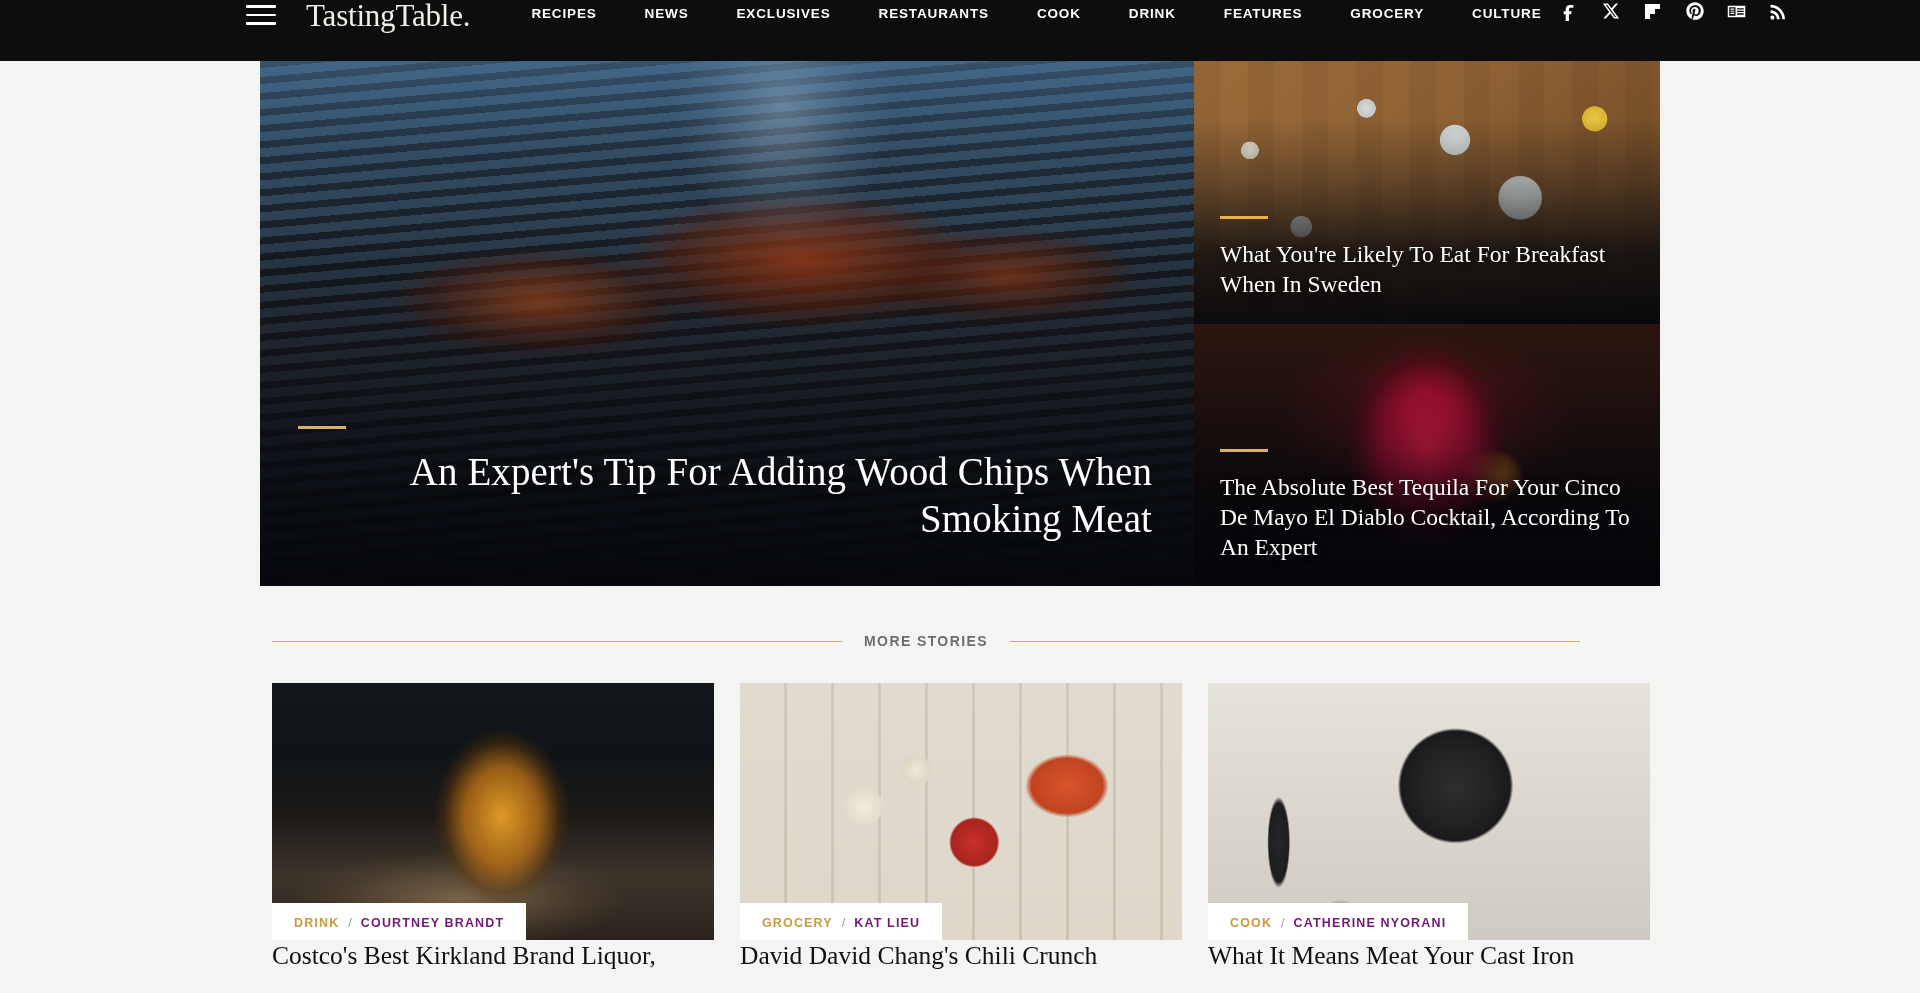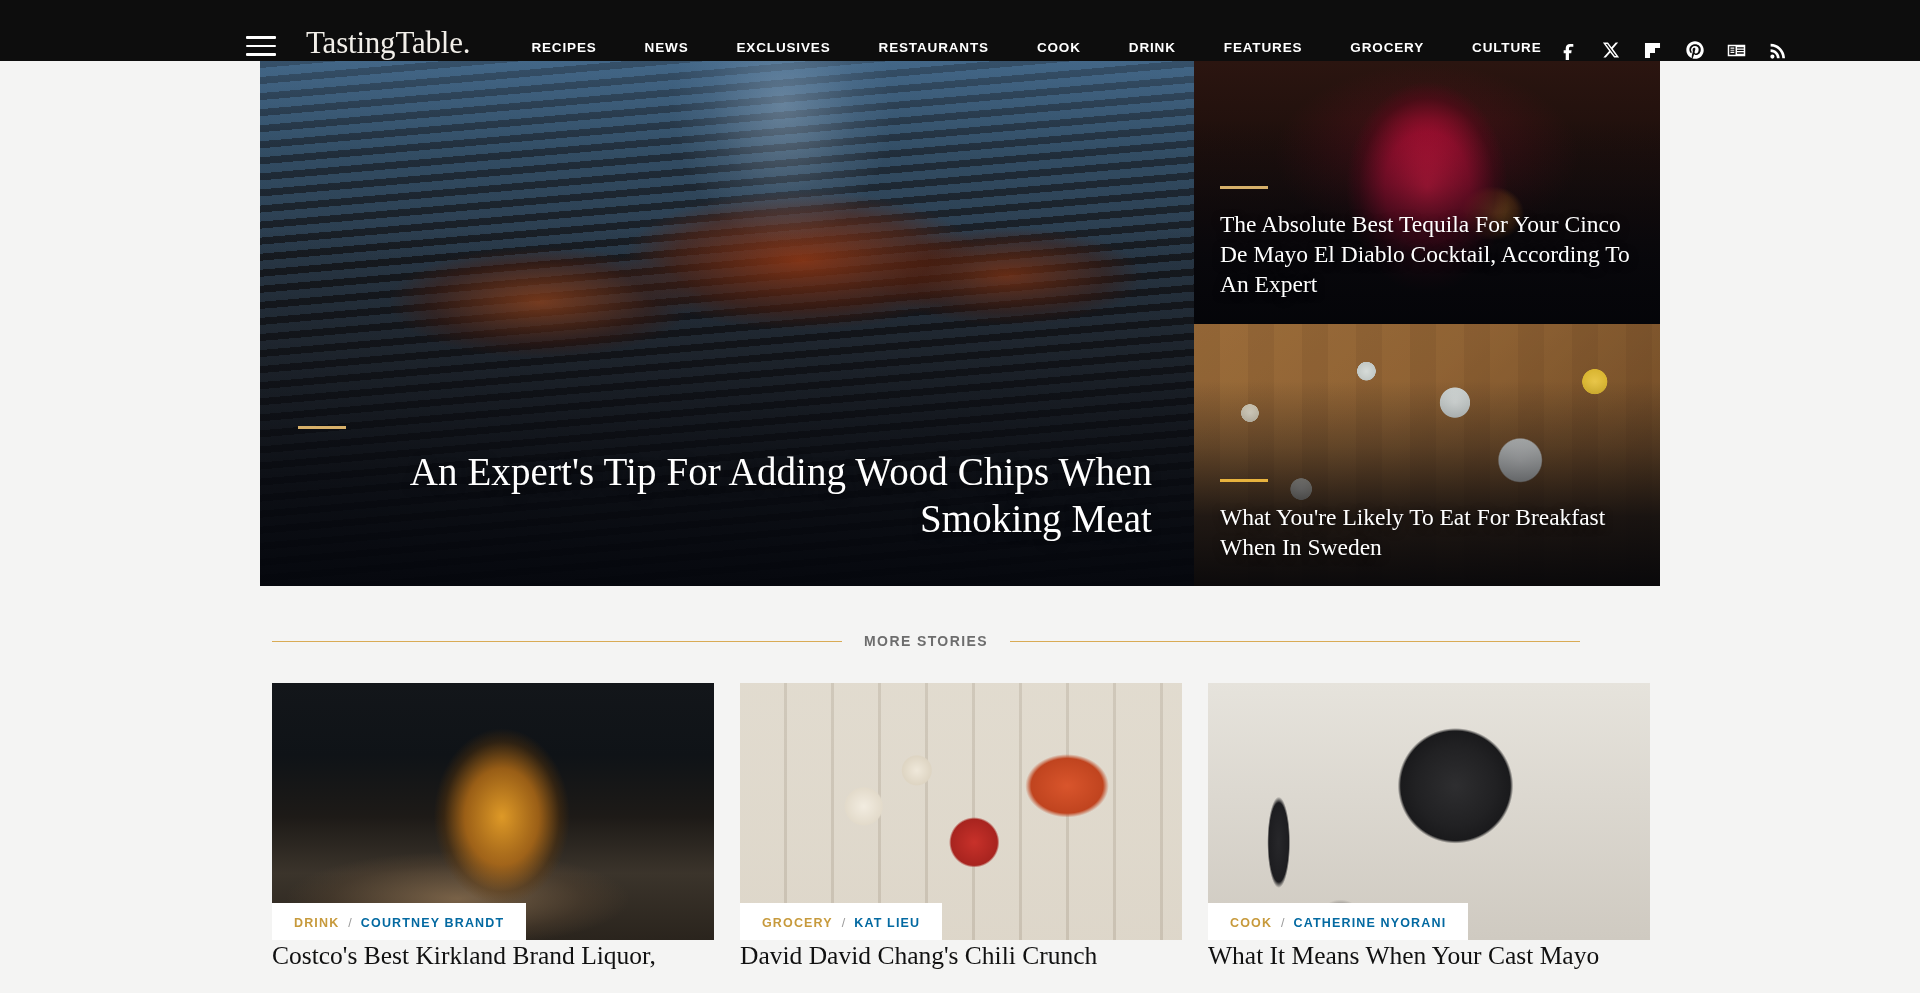--- a/index.html
+++ b/index.html
@@ -22,21 +22,21 @@
     display: flex;
     align-items: center;
     position: relative;
     z-index: 50;
   }
 
   .header-inner {
     width: 100%;
     height: 61px;
     display: flex;
-    align-items: flex-end;
+    align-items: flex-start;
     padding-left: 246px;
     padding-right: 248px;
     border-radius: 18px;
   }
 
   .hamburger {
     width: 34px;
     height: 30px;
     display: flex;
     flex-direction: column;
@@ -256,21 +256,21 @@
     font-weight: 700;
     letter-spacing: 1.15px;
     text-transform: uppercase;
   }
   .meta-sep {
     color: #9a9a9a;
     font-size: 12.5px;
     font-weight: 500;
   }
   .author-label {
-    color: #0369a1;
+    color: #701a75;
     font-size: 12.5px;
     font-weight: 700;
     letter-spacing: 1.15px;
     text-transform: uppercase;
   }
   .card-headline {
     color: #111111;
     font-family: "Liberation Serif", "DejaVu Serif", serif;
     font-size: 25.5px;
     line-height: 1.22;
@@ -412,34 +412,34 @@
       <div class="scrim-main"></div>
       <div class="hero-copy">
         <div class="accent-rule"></div>
         <h1 class="hero-title">An Expert's Tip For Adding Wood Chips When Smoking Meat</h1>
       </div>
     </article>
 
     <div class="hero-side">
 
       <article class="side-card">
+        <div class="photo ph-breakfast"></div>
+        <div class="scrim-side"></div>
+        <div class="side-copy">
+          <div class="accent-rule gold"></div>
+          <h2 class="side-title">What You're Likely To Eat For Breakfast When In Sweden</h2>
+        </div>
+      </article>
+
+      <article class="side-card">
         <div class="photo ph-cocktail"></div>
         <div class="scrim-side"></div>
         <div class="side-copy">
           <div class="accent-rule"></div>
           <h2 class="side-title">The Absolute Best Tequila For Your Cinco De Mayo El Diablo Cocktail, According To An Expert</h2>
-        </div>
-      </article>
-
-      <article class="side-card">
-        <div class="photo ph-breakfast"></div>
-        <div class="scrim-side"></div>
-        <div class="side-copy">
-          <div class="accent-rule gold"></div>
-          <h2 class="side-title">What You're Likely To Eat For Breakfast When In Sweden</h2>
         </div>
       </article>
 
     </div>
   </div>
 </section>
 
 <div class="divider-row">
   <span class="divider-line"></span>
   <span class="divider-label">MORE STORIES</span>
@@ -474,16 +474,16 @@
 
   <article class="story-card">
     <div class="card-media">
       <div class="photo ph-castiron"></div>
       <div class="card-meta">
         <span class="cat-label">COOK</span>
         <span class="meta-sep">/</span>
         <span class="author-label">CATHERINE NYORANI</span>
       </div>
     </div>
-    <h3 class="card-headline">What It Means When Your Cast Mayo</h3>
+    <h3 class="card-headline">What It Means Meat Your Cast Iron</h3>
   </article>
 
 </section>
 
 </body></html>

